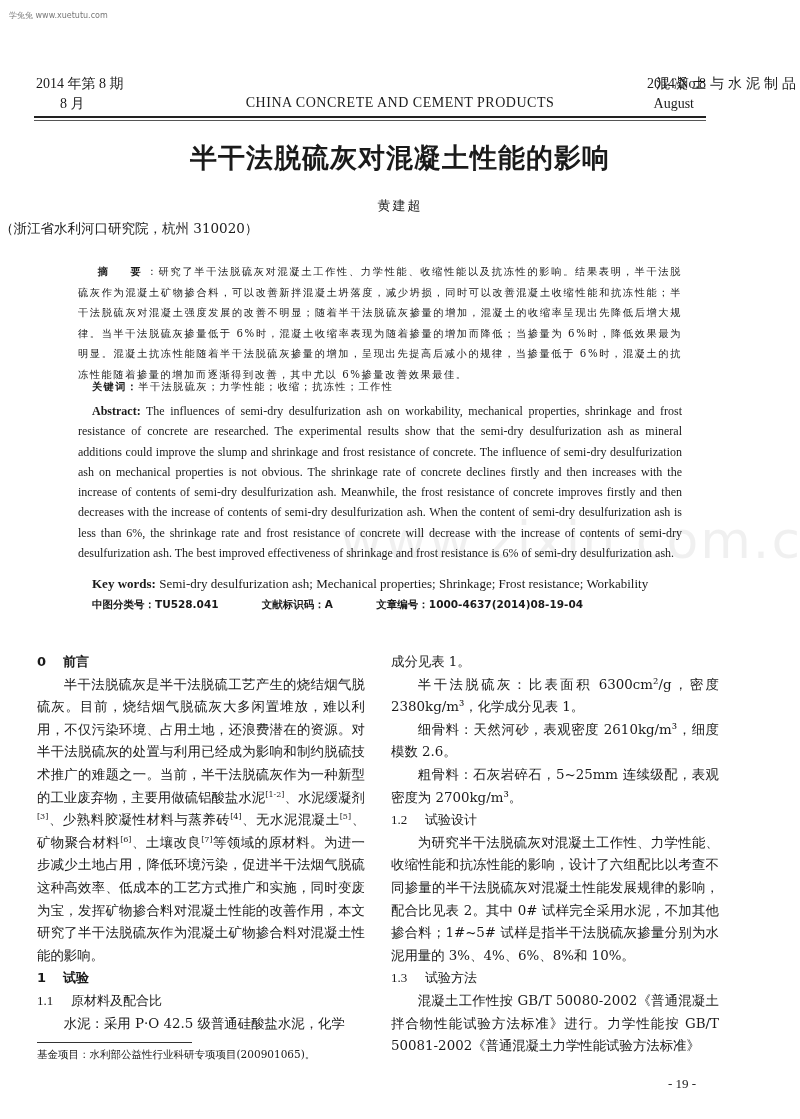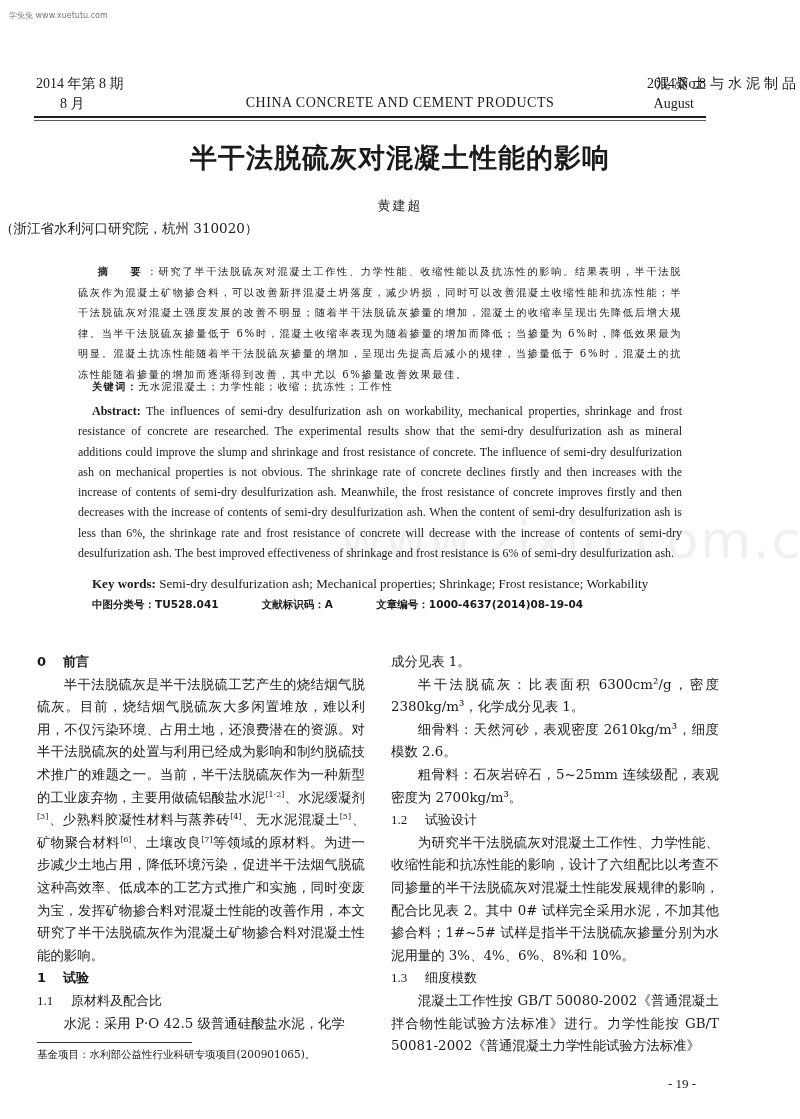--- a/index.html
+++ b/index.html
@@ -80,21 +80,21 @@
 <div class="rule-thin"></div>
 
 <div class="title">半干法脱硫灰对混凝土性能的影响</div>
 <div class="author">黄建超</div>
 <div class="affil">（浙江省水利河口研究院，杭州 310020）</div>
 
 <div class="abs-block">
   &nbsp;&nbsp;&nbsp;&nbsp;<span class="lbl">摘　要</span>：<span>研究了半干法脱硫灰对混凝土工作性、力学性能、收缩性能以及抗冻性的影响。结果表明，半干法脱硫灰作为混凝土矿物掺合料，可以改善新拌混凝土坍落度，减少坍损，同时可以改善混凝土收缩性能和抗冻性能；半干法脱硫灰对混凝土强度发展的改善不明显；随着半干法脱硫灰掺量的增加，混凝土的收缩率呈现出先降低后增大规律。当半干法脱硫灰掺量低于 6%时，混凝土收缩率表现为随着掺量的增加而降低；当掺量为 6%时，降低效果最为明显。混凝土抗冻性能随着半干法脱硫灰掺量的增加，呈现出先提高后减小的规律，当掺量低于 6%时，混凝土的抗冻性能随着掺量的增加而逐渐得到改善，其中尤以 6%掺量改善效果最佳。</span>
 </div>
 <div class="kw-cn">
-  <span class="lbl">关键词：</span><span>无水泥混凝土；力学性能；收缩；抗冻性；工作性</span>
+  <span class="lbl">关键词：</span><span>半干法脱硫灰；力学性能；收缩；抗冻性；工作性</span>
 </div>
 <div class="abs-en">
   <span class="lbl">Abstract:</span><span> The influences of semi-dry desulfurization ash on workability, mechanical properties, shrinkage and frost resistance of concrete are researched. The experimental results show that the semi-dry desulfurization ash as mineral additions could improve the slump and shrinkage and frost resistance of concrete. The influence of semi-dry desulfurization ash on mechanical properties is not obvious. The shrinkage rate of concrete declines firstly and then increases with the increase of contents of semi-dry desulfurization ash. Meanwhile, the frost resistance of concrete improves firstly and then decreases with the increase of contents of semi-dry desulfurization ash. When the content of semi-dry desulfurization ash is less than 6%, the shrinkage rate and frost resistance of concrete will decrease with the increase of contents of semi-dry desulfurization ash. The best improved effectiveness of shrinkage and frost resistance is 6% of semi-dry desulfurization ash.</span>
 </div>
 <div class="kw-en">
   <span class="lbl">Key words:</span><span> Semi-dry desulfurization ash; Mechanical properties; Shrinkage; Frost resistance; Workability</span>
 </div>
 <div class="cls">
   <span><b>中图分类号：</b><b>TU528.041</b></span>
   <span><b>文献标识码：</b><b>A</b></span>
@@ -109,19 +109,19 @@
   <p class="ind">水泥：采用 P·O 42.5 级普通硅酸盐水泥，化学</p>
 </div>
 
 <div class="col col-right">
   <p>成分见表 1。</p>
   <p class="ind">半干法脱硫灰：比表面积 6300cm²/g，密度 2380kg/m³，化学成分见表 1。</p>
   <p class="ind">细骨料：天然河砂，表观密度 2610kg/m³，细度模数 2.6。</p>
   <p class="ind">粗骨料：石灰岩碎石，5~25mm 连续级配，表观密度为 2700kg/m³。</p>
   <p class="h2"><span class="n">1.2</span><span>试验设计</span></p>
   <p class="ind">为研究半干法脱硫灰对混凝土工作性、力学性能、收缩性能和抗冻性能的影响，设计了六组配比以考查不同掺量的半干法脱硫灰对混凝土性能发展规律的影响，配合比见表 2。其中 0# 试样完全采用水泥，不加其他掺合料；1#~5# 试样是指半干法脱硫灰掺量分别为水泥用量的 3%、4%、6%、8%和 10%。</p>
-  <p class="h2"><span class="n">1.3</span><span>细度模数</span></p>
+  <p class="h2"><span class="n">1.3</span><span>试验方法</span></p>
   <p class="ind">混凝土工作性按 GB/T 50080-2002《普通混凝土拌合物性能试验方法标准》进行。力学性能按 GB/T 50081-2002《普通混凝土力学性能试验方法标准》</p>
 </div>
 
 <div class="fn-rule"></div>
 <div class="fn">基金项目：水利部公益性行业科研专项项目(200901065)。</div>
 <div class="pageno">- 19 -</div>
 
 </body></html>

